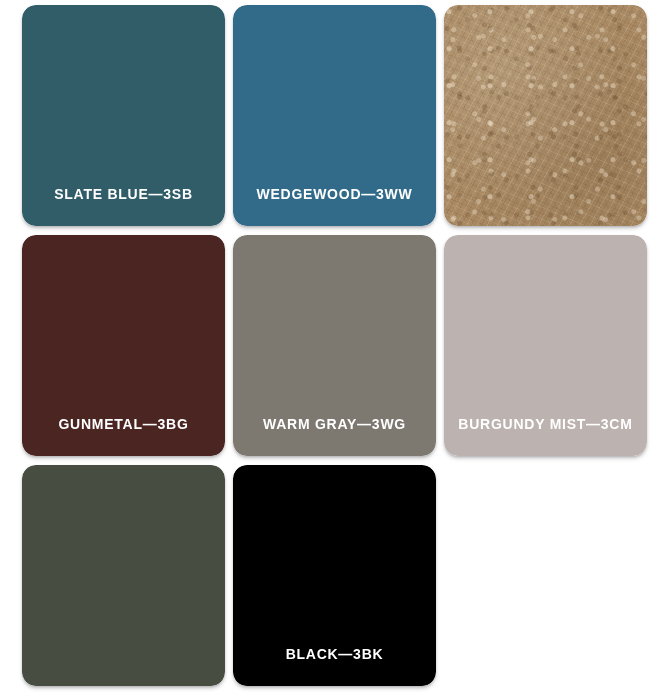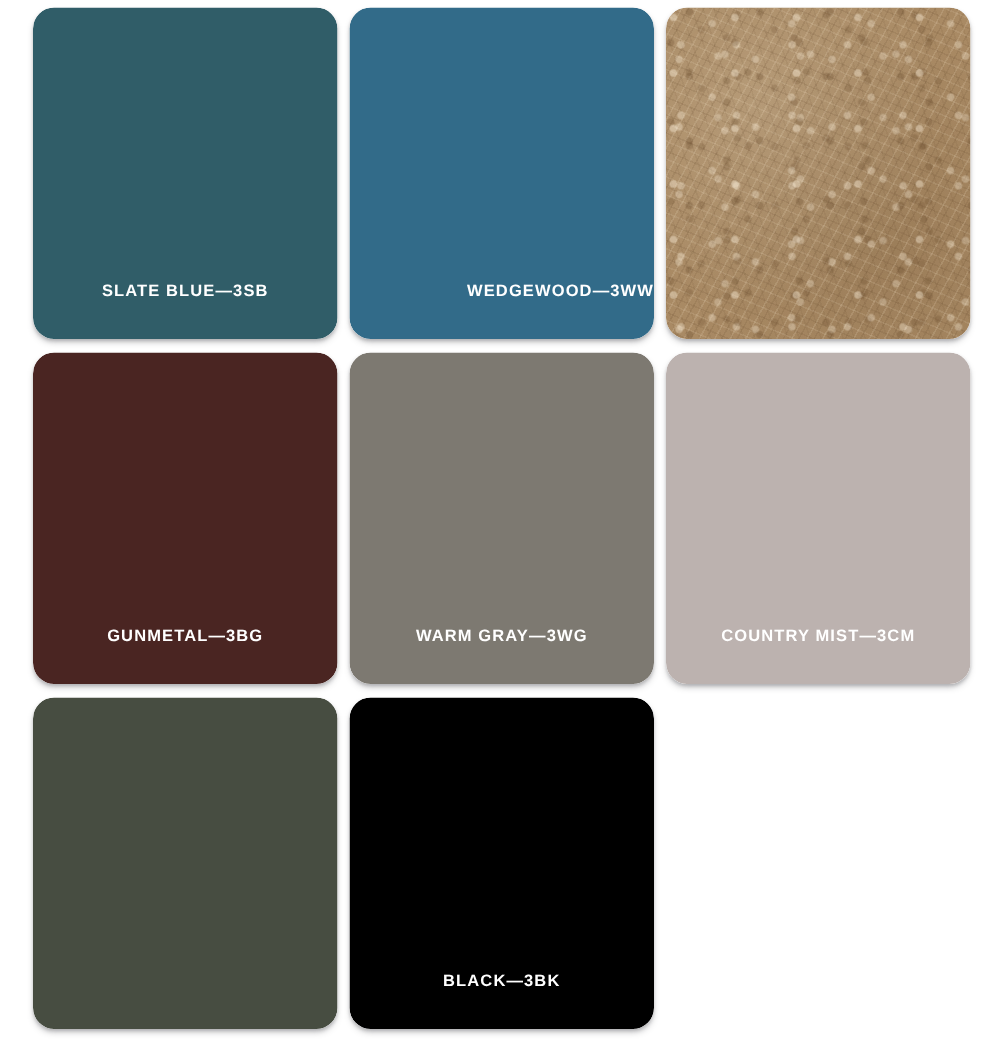--- a/index.html
+++ b/index.html
@@ -88,42 +88,42 @@
       100% 100%, 100% 100%, 100% 100%, 100% 100%, 100% 100%;
   }
 
   .swatch-label {
     position: absolute;
     left: 0;
     right: 0;
     bottom: 26px;
     text-align: center;
     color: #ffffff;
-    font-size: 11px;
+    font-size: 14px;
     font-weight: bold;
     letter-spacing: 0.75px;
     line-height: 12px;
     white-space: nowrap;
   }
 </style>
 </head>
 <body style="background-color: rgb(255, 255, 255);">
 
 <div class="swatch-grid">
 
   <div class="swatch-card">
     <div class="swatch-fill" data-bind-attr="data-color:swatches.0.color" style="background-color: rgb(48, 93, 104);"></div>
     <div class="swatch-texture"></div>
     <div class="swatch-label" data-bind="swatches.0.label" style="color: rgb(255, 255, 255);">SLATE BLUE—3SB</div>
   </div>
 
   <div class="swatch-card">
     <div class="swatch-fill" data-bind-attr="data-color:swatches.1.color" style="background-color: rgb(50, 107, 137);"></div>
     <div class="swatch-texture"></div>
-    <div class="swatch-label" data-bind="swatches.1.label" style="color: rgb(255, 255, 255); text-align: right;">WEDGEWOOD—3WW</div>
+    <div class="swatch-label" data-bind="swatches.1.label" style="color: rgb(255, 255, 255);">WEDGEWOOD—3WW</div>
   </div>
 
 
   <div class="swatch-card is-textured">
     <div class="swatch-fill" data-bind-attr="data-color:swatches.3.color" style="background-color: rgb(169, 138, 100);"></div>
     <div class="swatch-texture"></div>
   </div>
 
   <div class="swatch-card">
     <div class="swatch-fill" data-bind-attr="data-color:swatches.4.color" style="background-color: rgb(74, 37, 34);"></div>
@@ -133,21 +133,21 @@
 
   <div class="swatch-card">
     <div class="swatch-fill" data-bind-attr="data-color:swatches.5.color" style="background-color: rgb(125, 121, 113);"></div>
     <div class="swatch-texture"></div>
     <div class="swatch-label" data-bind="swatches.5.label" style="color: rgb(255, 255, 255); margin-top: 24px;">WARM GRAY—3WG</div>
   </div>
 
   <div class="swatch-card">
     <div class="swatch-fill" data-bind-attr="data-color:swatches.6.color" style="background-color: rgb(188, 178, 175);"></div>
     <div class="swatch-texture"></div>
-    <div class="swatch-label" data-bind="swatches.6.label" style="color: rgb(255, 255, 255);">COUNTRY MIST—3CM</div>
+    <div class="swatch-label" data-bind="swatches.6.label" style="color: rgb(255, 255, 255);">BURGUNDY MIST—3CM</div>
   </div>
 
   <div class="swatch-card">
     <div class="swatch-fill" data-bind-attr="data-color:swatches.7.color" style="background-color: rgb(71, 77, 65);"></div>
     <div class="swatch-texture"></div>
   </div>
 
   <div class="swatch-card">
     <div class="swatch-fill" data-bind-attr="data-color:swatches.8.color" style="background-color: rgb(0, 0, 0);"></div>
     <div class="swatch-texture"></div>

